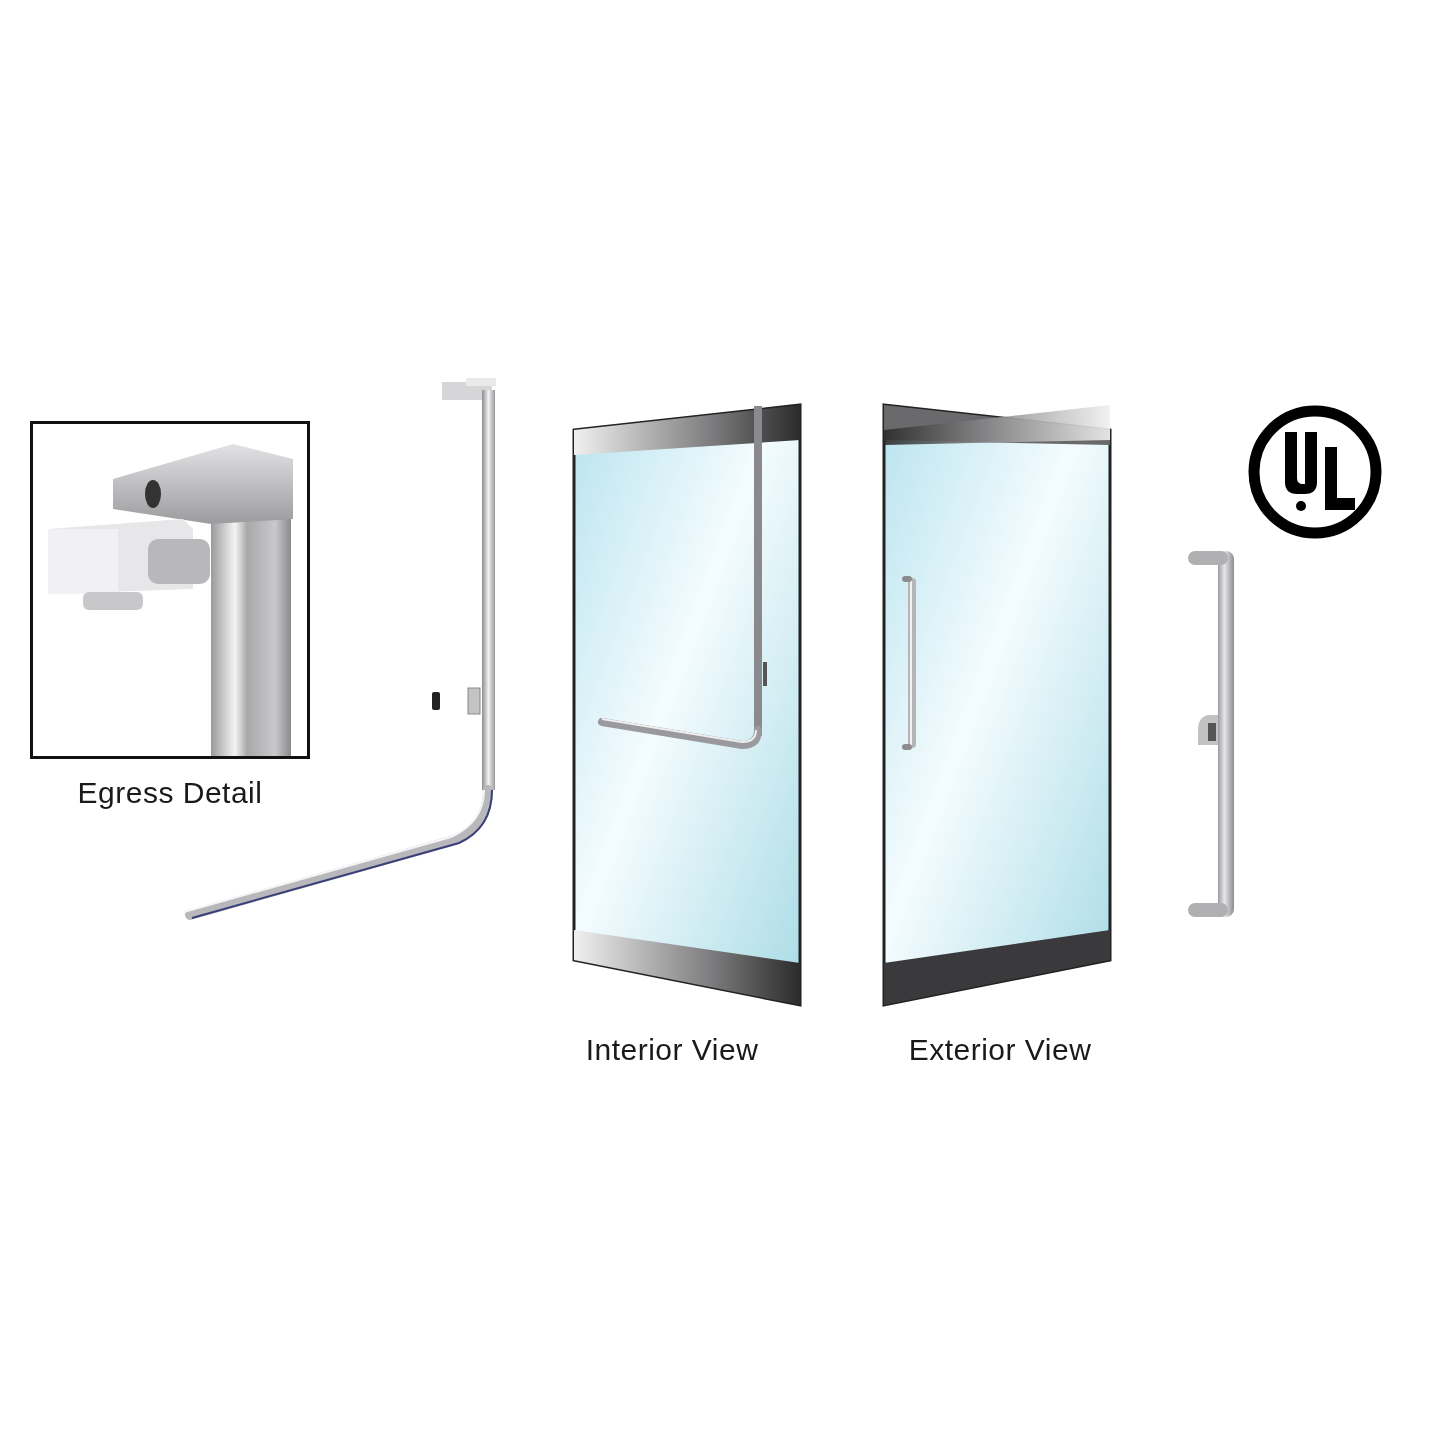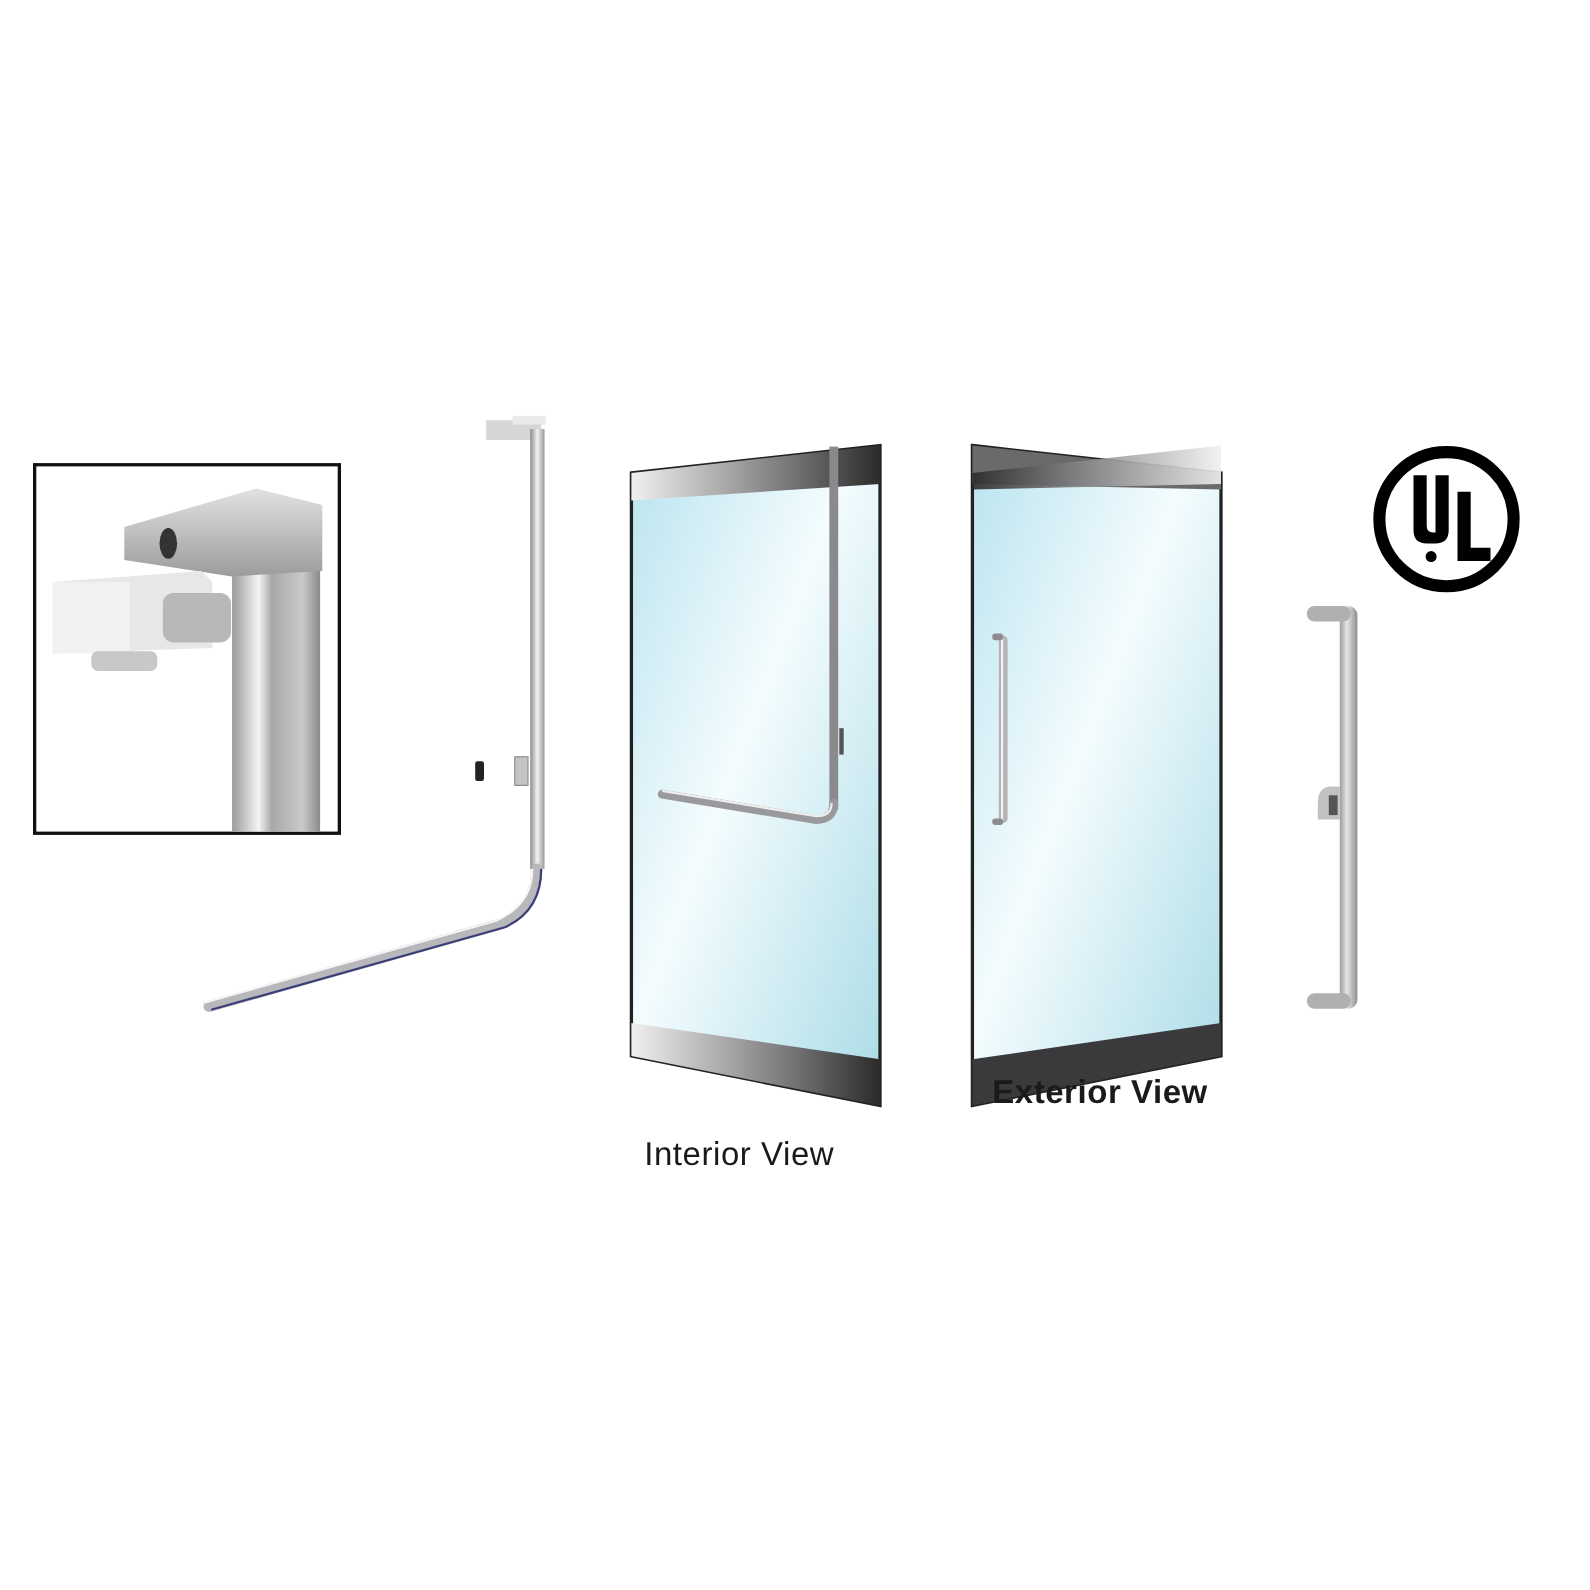--- a/index.html
+++ b/index.html
@@ -34,20 +34,21 @@
     <ellipse cx="120" cy="70" rx="8" ry="14" fill="#333"></ellipse>
 
     <path d="M15 105 L150 95 L160 105 L160 165 L15 170 Z" fill="#e7e7e9"></path>
     <rect x="15" y="105" width="70" height="65" fill="#f1f1f3"></rect>
 
     <rect x="115" y="115" width="62" height="45" rx="10" fill="#b8b8bb"></rect>
     <rect x="50" y="168" width="60" height="18" rx="6" fill="#c8c8cb"></rect>
   </svg>
 </div>
 <div class="caption" style="left:30px; top:775px; width:280px;">
+  <div>Egress Detail</div>
 </div>
 
 <svg width="360" height="720" style="left:170px; top:370px;">
   <defs>
     <linearGradient id="barG" x1="0" x2="1" y1="0" y2="0">
       <stop offset="0" stop-color="#8c8c90"></stop>
       <stop offset="0.5" stop-color="#f2f2f2"></stop>
       <stop offset="1" stop-color="#9a9a9e"></stop>
     </linearGradient>
   </defs>
@@ -93,21 +94,21 @@
   <path d="M4 5 L230 30 L230 560 L4 605 Z" fill="url(#glassI)" stroke="#222" stroke-width="3"></path>
   <path d="M4 5 L230 30 L230 45 L4 40 Z" fill="#6a6a6c"></path>
   <path d="M4 5 L230 30 L230 45 L4 40 Z" fill="url(#railI)" transform="scale(-1,1) translate(-234,0)" opacity="0.9"></path>
   <path d="M4 563 L230 530 L230 560 L4 605 Z" fill="#3a3a3c"></path>
 
   <rect x="28" y="178" width="8" height="170" rx="4" fill="#b5b5b8"></rect>
   <rect x="30" y="180" width="2" height="166" fill="#f2f2f2"></rect>
   <rect x="22" y="176" width="10" height="6" rx="3" fill="#8c8c90"></rect>
   <rect x="22" y="344" width="10" height="6" rx="3" fill="#8c8c90"></rect>
 </svg>
-<div class="caption" style="left:880px; top:976px; width:240px;font-weight:bold;">Exterior View</div>
+<div class="caption" style="left:880px; top:1032px; width:240px;">Exterior View</div>
 
 <svg width="140" height="140" style="left:1245px; top:402px;" viewBox="0 0 140 140">
   <circle cx="70" cy="70" r="61" fill="#fff" stroke="#000" stroke-width="11"></circle>
 
   <path d="M40 30 L52 30 L52 76 Q52 82 58 82 L60 82 L60 30 L72 30 L72 80 Q72 92 60 92 L52 92 Q40 92 40 80 Z" fill="#000"></path>
   <circle cx="56" cy="104" r="5" fill="#000"></circle>
 
   <path d="M80 45 L92 45 L92 96 L110 96 L110 108 L80 108 Z" fill="#000"></path>
   <text x="70" y="76" text-anchor="middle" font-size="1" fill="transparent">UL</text>
 </svg>

